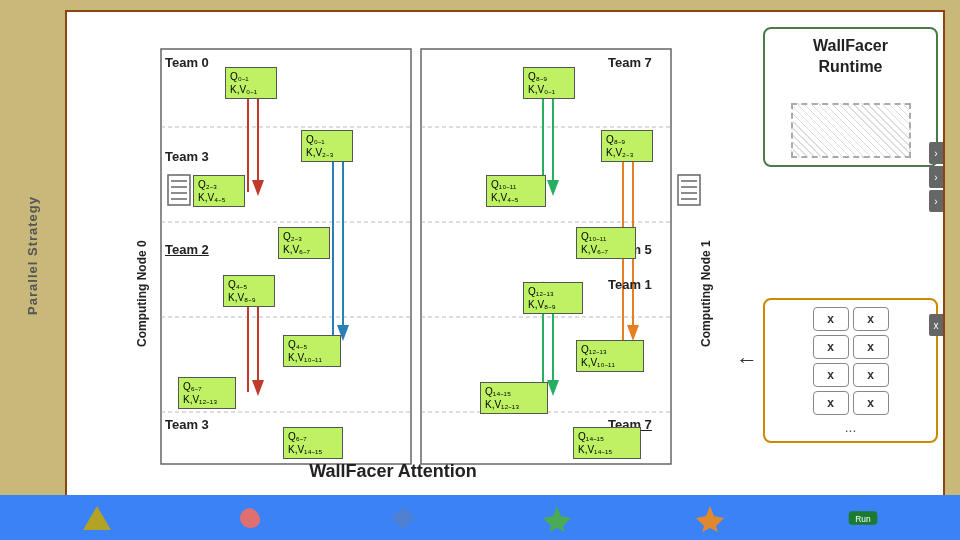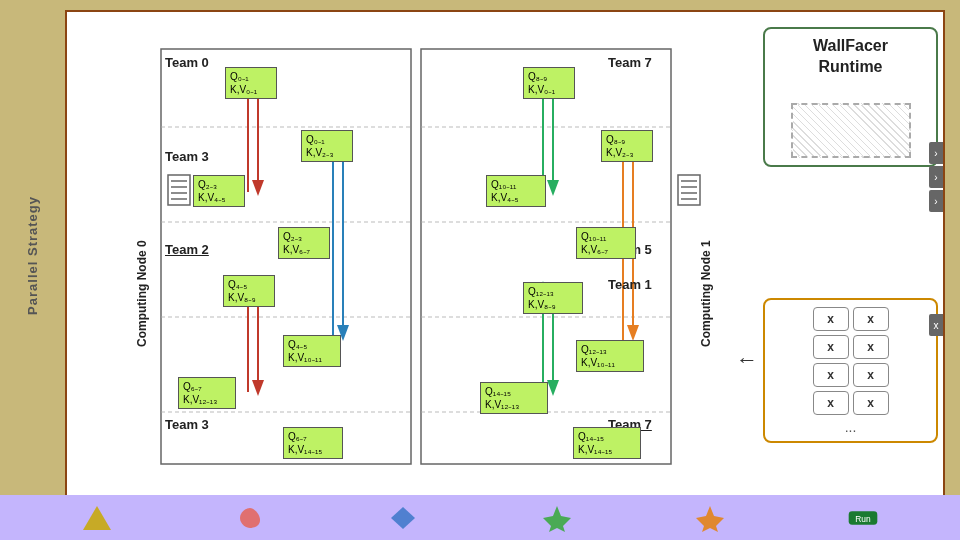--- a/index.html
+++ b/index.html
@@ -44,21 +44,21 @@
       letter-spacing: 1px;
     }
 
     
     .bottom-bar {
       position: absolute;
       bottom: 0;
       left: 0;
       width: 960px;
       height: 45px;
-      background: #c4b5fd;
+      background: #3b82f6;
       display: flex;
       align-items: center;
       justify-content: space-around;
       padding: 0 20px;
     }
 
     .bottom-icon {
       width: 32px;
       height: 28px;
       display: flex;
@@ -317,20 +317,21 @@
 
     <div class="qkv-box" style="top:40px; left:450px; min-width:52px;">Q₈₋₉<br>K,V₀₋₁</div>
     <div class="qkv-box" style="top:103px; left:528px; min-width:52px;">Q₈₋₉<br>K,V₂₋₃</div>
     <div class="qkv-box" style="top:148px; left:413px; min-width:60px;">Q₁₀₋₁₁<br>K,V₄₋₅</div>
     <div class="qkv-box" style="top:200px; left:503px; min-width:60px;">Q₁₀₋₁₁<br>K,V₆₋₇</div>
     <div class="qkv-box" style="top:255px; left:450px; min-width:60px;">Q₁₂₋₁₃<br>K,V₈₋₉</div>
     <div class="qkv-box" style="top:313px; left:503px; min-width:68px;">Q₁₂₋₁₃<br>K,V₁₀₋₁₁</div>
     <div class="qkv-box" style="top:355px; left:407px; min-width:68px;">Q₁₄₋₁₅<br>K,V₁₂₋₁₃</div>
     <div class="qkv-box" style="top:400px; left:500px; min-width:68px;">Q₁₄₋₁₅<br>K,V₁₄₋₁₅</div>
 
+    <div class="diagram-title">WallFacer Attention</div>
   </div>
 
   <div class="runtime-box">
     <div class="runtime-title">WallFacer<br>Runtime</div>
     <div class="runtime-inner"></div>
   </div>
 
 
   <div class="matrix-box">
     <div style="display:flex; flex-direction:column; align-items:center; gap:4px;">

